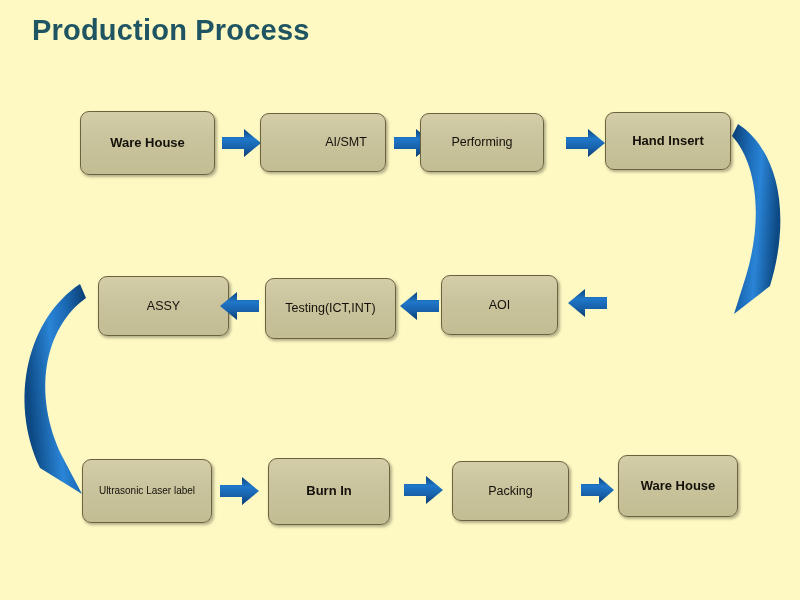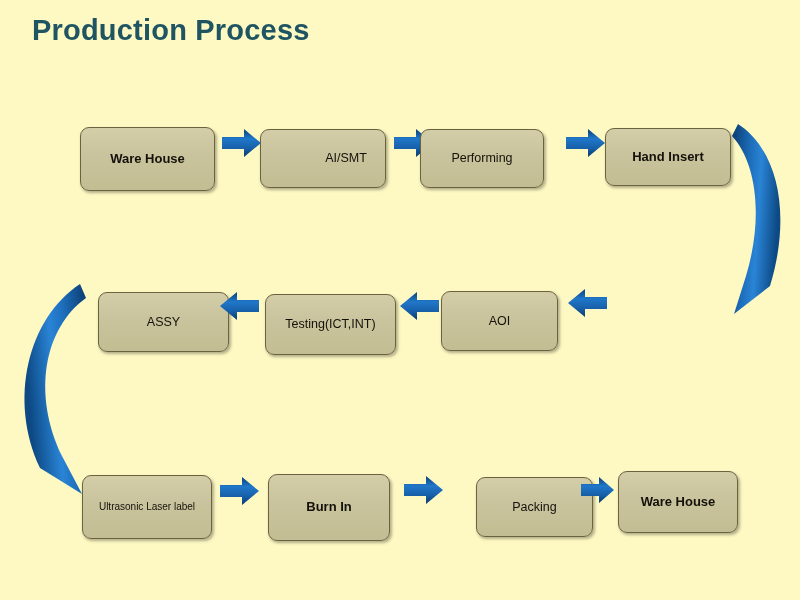--- a/index.html
+++ b/index.html
@@ -37,21 +37,20 @@
     border: 1.6px solid #6b6340;
     border-radius: 9px;
     background: linear-gradient(to bottom, #d3cda8 0%, #cac49e 42%, #c3bd93 100%);
     box-shadow: 1.5px 2px 3px rgba(0,0,0,0.30);
     display: flex;
     align-items: center;
     justify-content: center;
     color: #14110a;
     text-align: center;
     line-height: 1.15;
-    margin-top: 16px;
   }
   .node .node-label {
     display: block;
     padding: 0 6px;
   }
   .lbl-bold   { font-weight: bold; font-size: 13px; }
   .lbl-normal { font-weight: normal; font-size: 12.5px; }
   .lbl-small  { font-weight: normal; font-size: 10px; }
 
   
@@ -252,21 +251,21 @@
           <stop offset="0%" stop-color="#0b4078"></stop>
           <stop offset="35%" stop-color="#2077c9"></stop>
           <stop offset="70%" stop-color="#175fa8"></stop>
           <stop offset="100%" stop-color="#0a3a6e"></stop>
         </linearGradient>
       </defs>
       <path d="M0,9 L22,9 L22,1 L39,15 L22,29 L22,21 L0,21 Z" fill="url(#gR5)"></path>
     </svg>
   </span>
 
-  <div class="node" style="left:476px; top:461px; width:117px; height:60px;">
+  <div class="node" style="left:452px; top:461px; width:117px; height:60px;">
     <span class="node-label lbl-normal">Packing</span>
   </div>
 
   <span class="arrow" style="left:581px; top:476px;">
     <svg width="34" height="28" viewBox="0 0 34 28">
       <defs>
         <linearGradient id="gR6" x1="0" y1="0" x2="0" y2="1">
           <stop offset="0%" stop-color="#0b4078"></stop>
           <stop offset="35%" stop-color="#2077c9"></stop>
           <stop offset="70%" stop-color="#175fa8"></stop>

